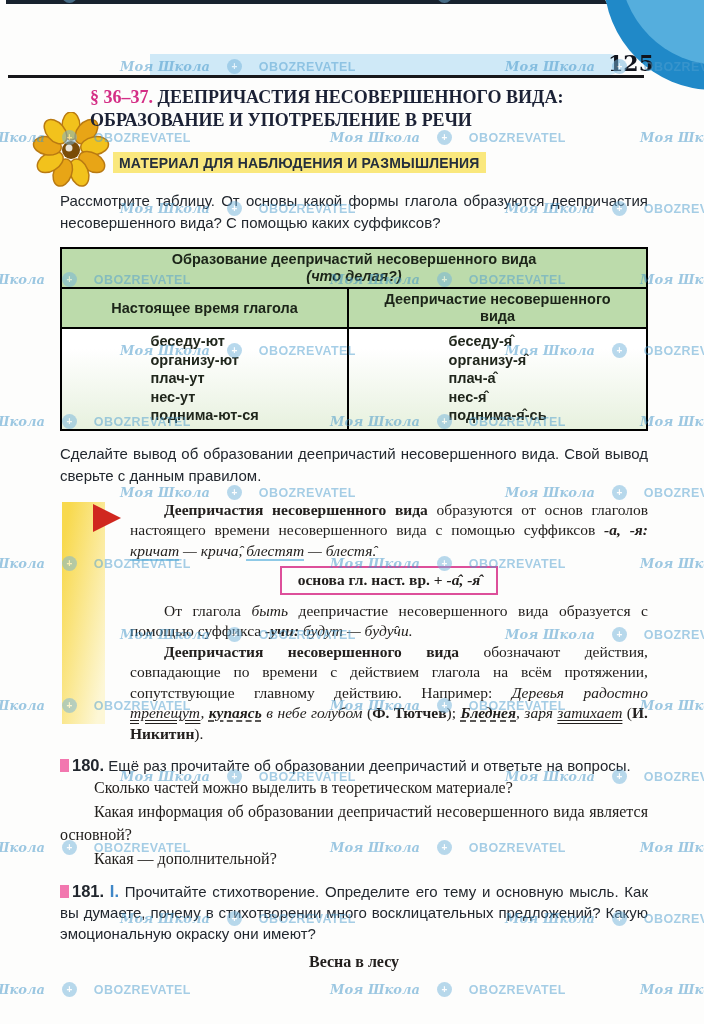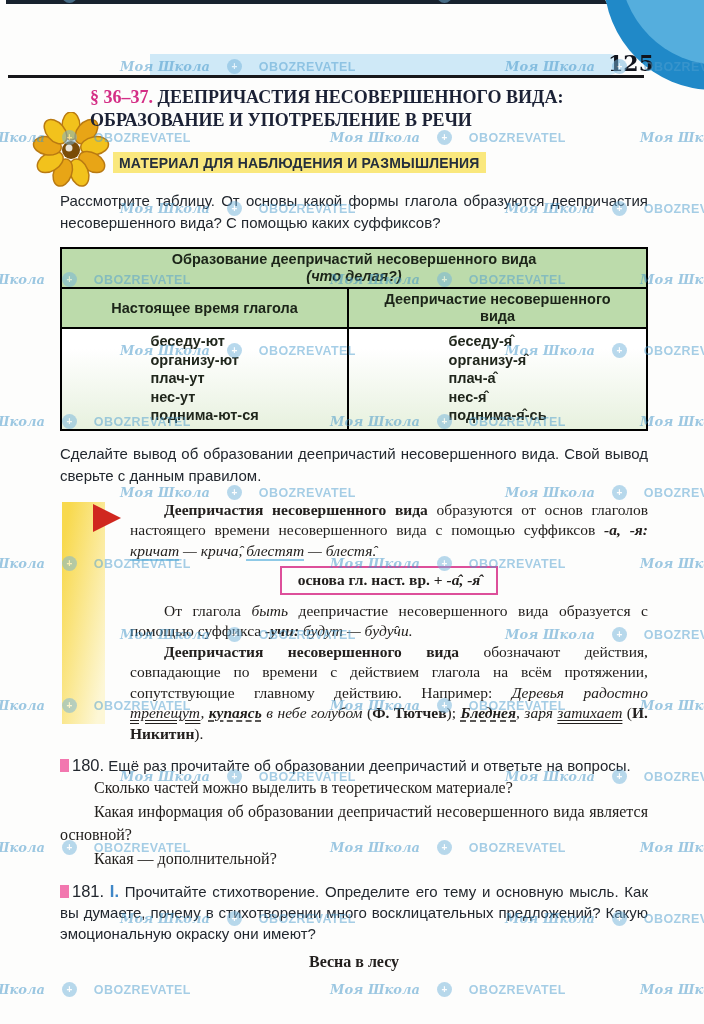--- a/index.html
+++ b/index.html
@@ -43,21 +43,21 @@
   .i{font-style:italic;}
   .bi{font-weight:bold;font-style:italic;}
   .ub{border-bottom:2px solid #8ec9e6;}
   .u2{text-decoration:underline double;text-underline-offset:2px;}
   .udot{text-decoration:underline dashed;text-underline-offset:3px;}
   .formula{width:fit-content;margin:5px auto 6px;border:2px solid #dd4f9a;padding:2px 16px;
         font-family:"Liberation Serif",serif;font-size:15.5px;color:#23201e;}
   
   .ex-head{margin-top:11px;font-size:15px;line-height:21px;}
   .marker{display:inline-block;width:9px;height:13px;background:#f277af;margin-right:3px;vertical-align:-1px;}
-  .ex-num{font-weight:normal;font-size:16.5px;}
+  .ex-num{font-weight:bold;font-size:16.5px;}
   .ex-part{font-weight:bold;font-size:16.5px;color:#3f87c7;}
   .questions{font-family:"Liberation Serif",serif;font-size:16px;line-height:23.5px;color:#23201e;}
   .questions p{margin:0;text-indent:34px;text-align:justify;}
   
   .poem{margin-top:9px;}
   .poem-title{text-align:center;font-family:"Liberation Serif",serif;font-weight:bold;font-size:16px;color:#23201e;}
   .poem-lines{margin:3px 0 0 195px;font-family:"Liberation Serif",serif;font-weight:bold;font-size:15.5px;line-height:22px;color:#23201e;}
   
   .wm-layer{position:absolute;inset:0;pointer-events:none;z-index:6;}
   .wm{position:absolute;display:flex;align-items:center;gap:17px;opacity:.5;white-space:nowrap;}

